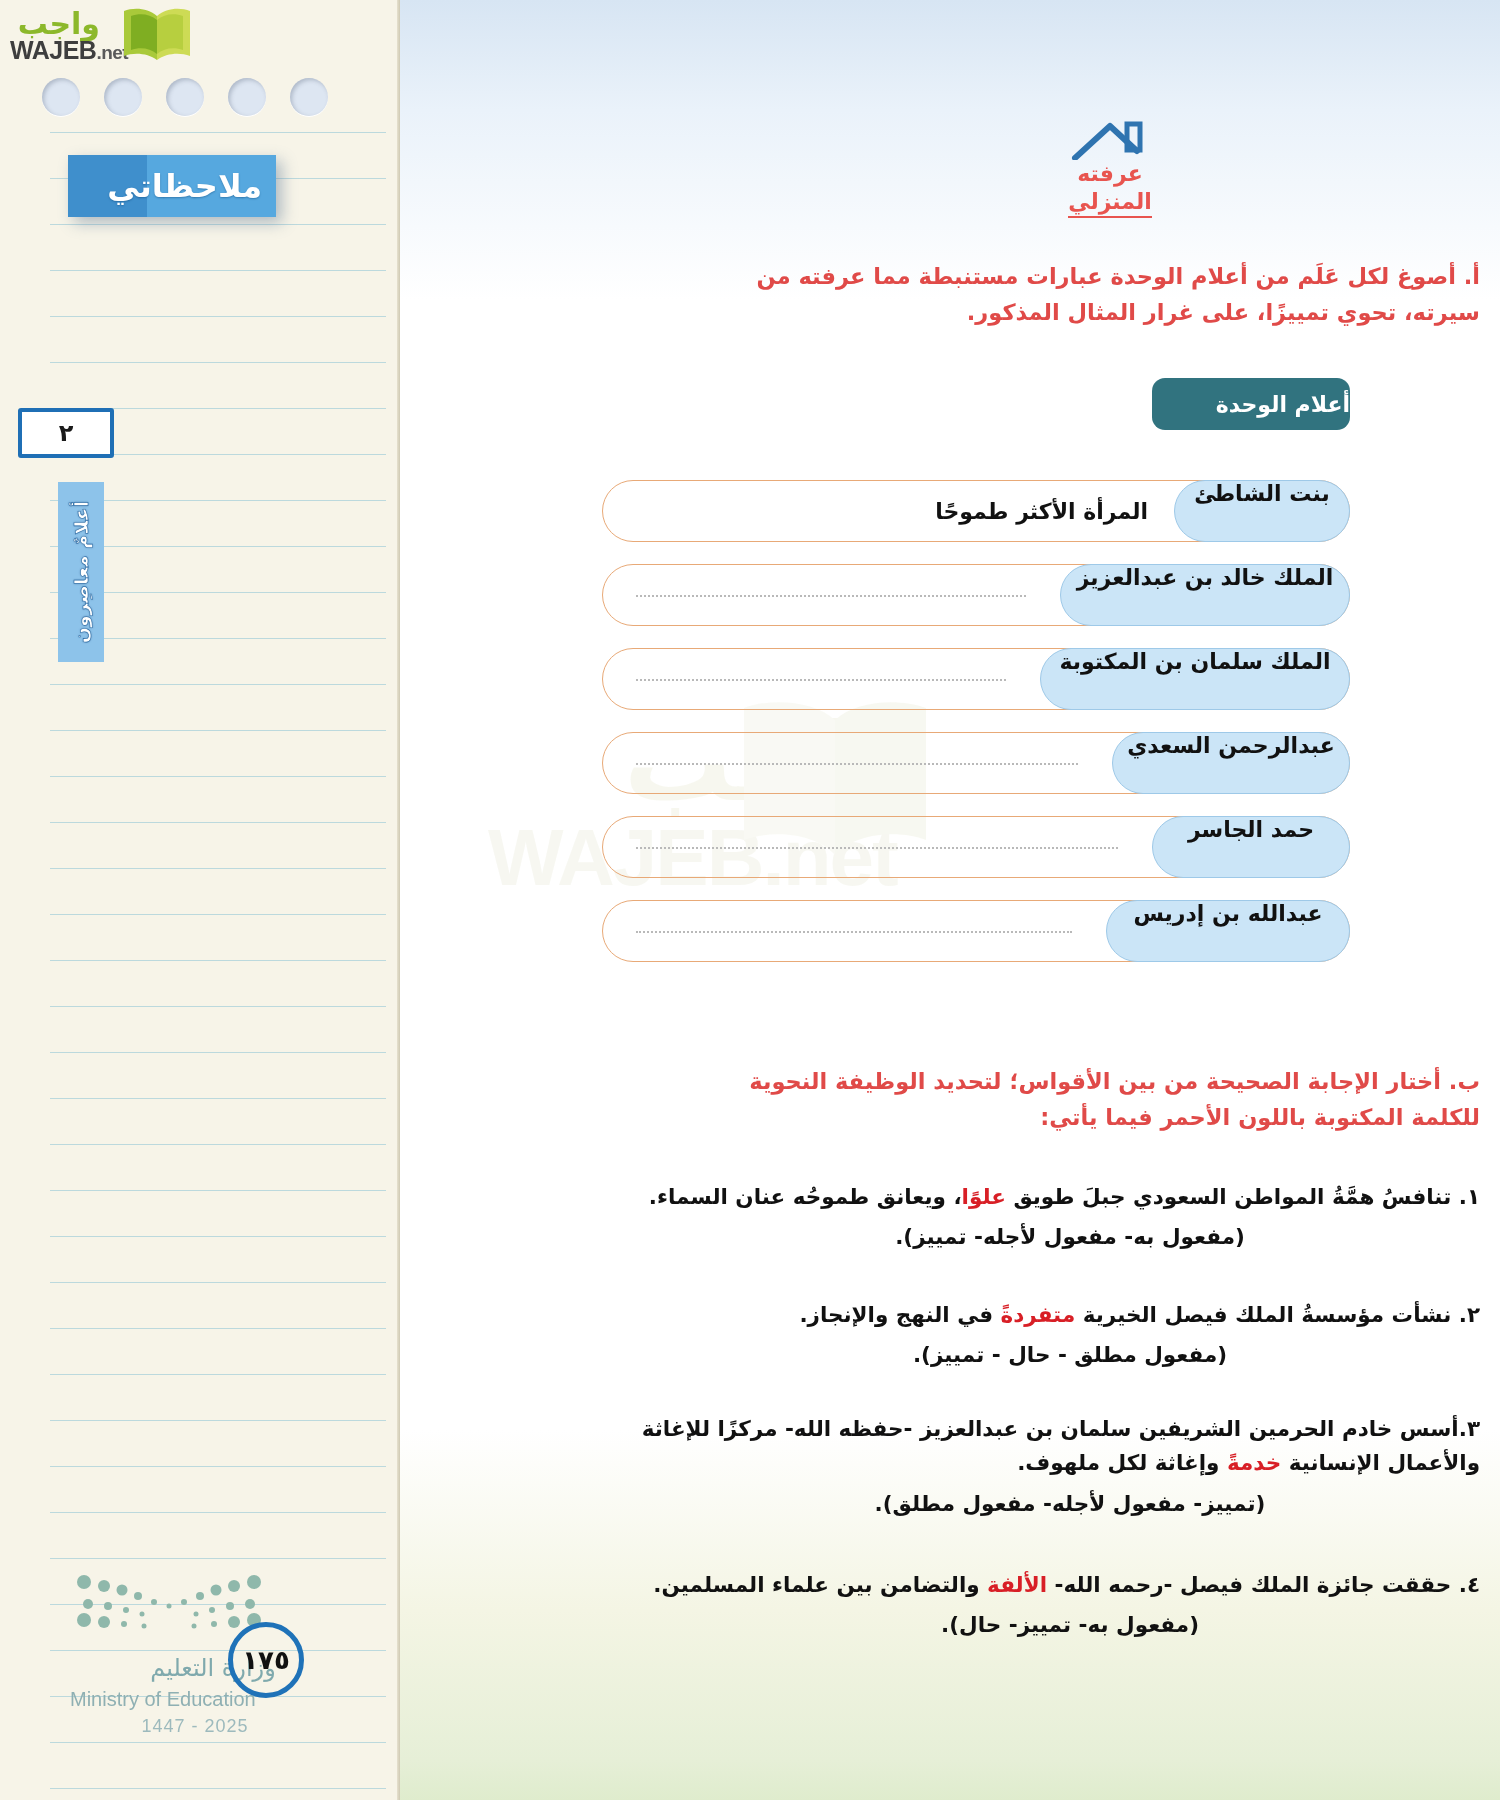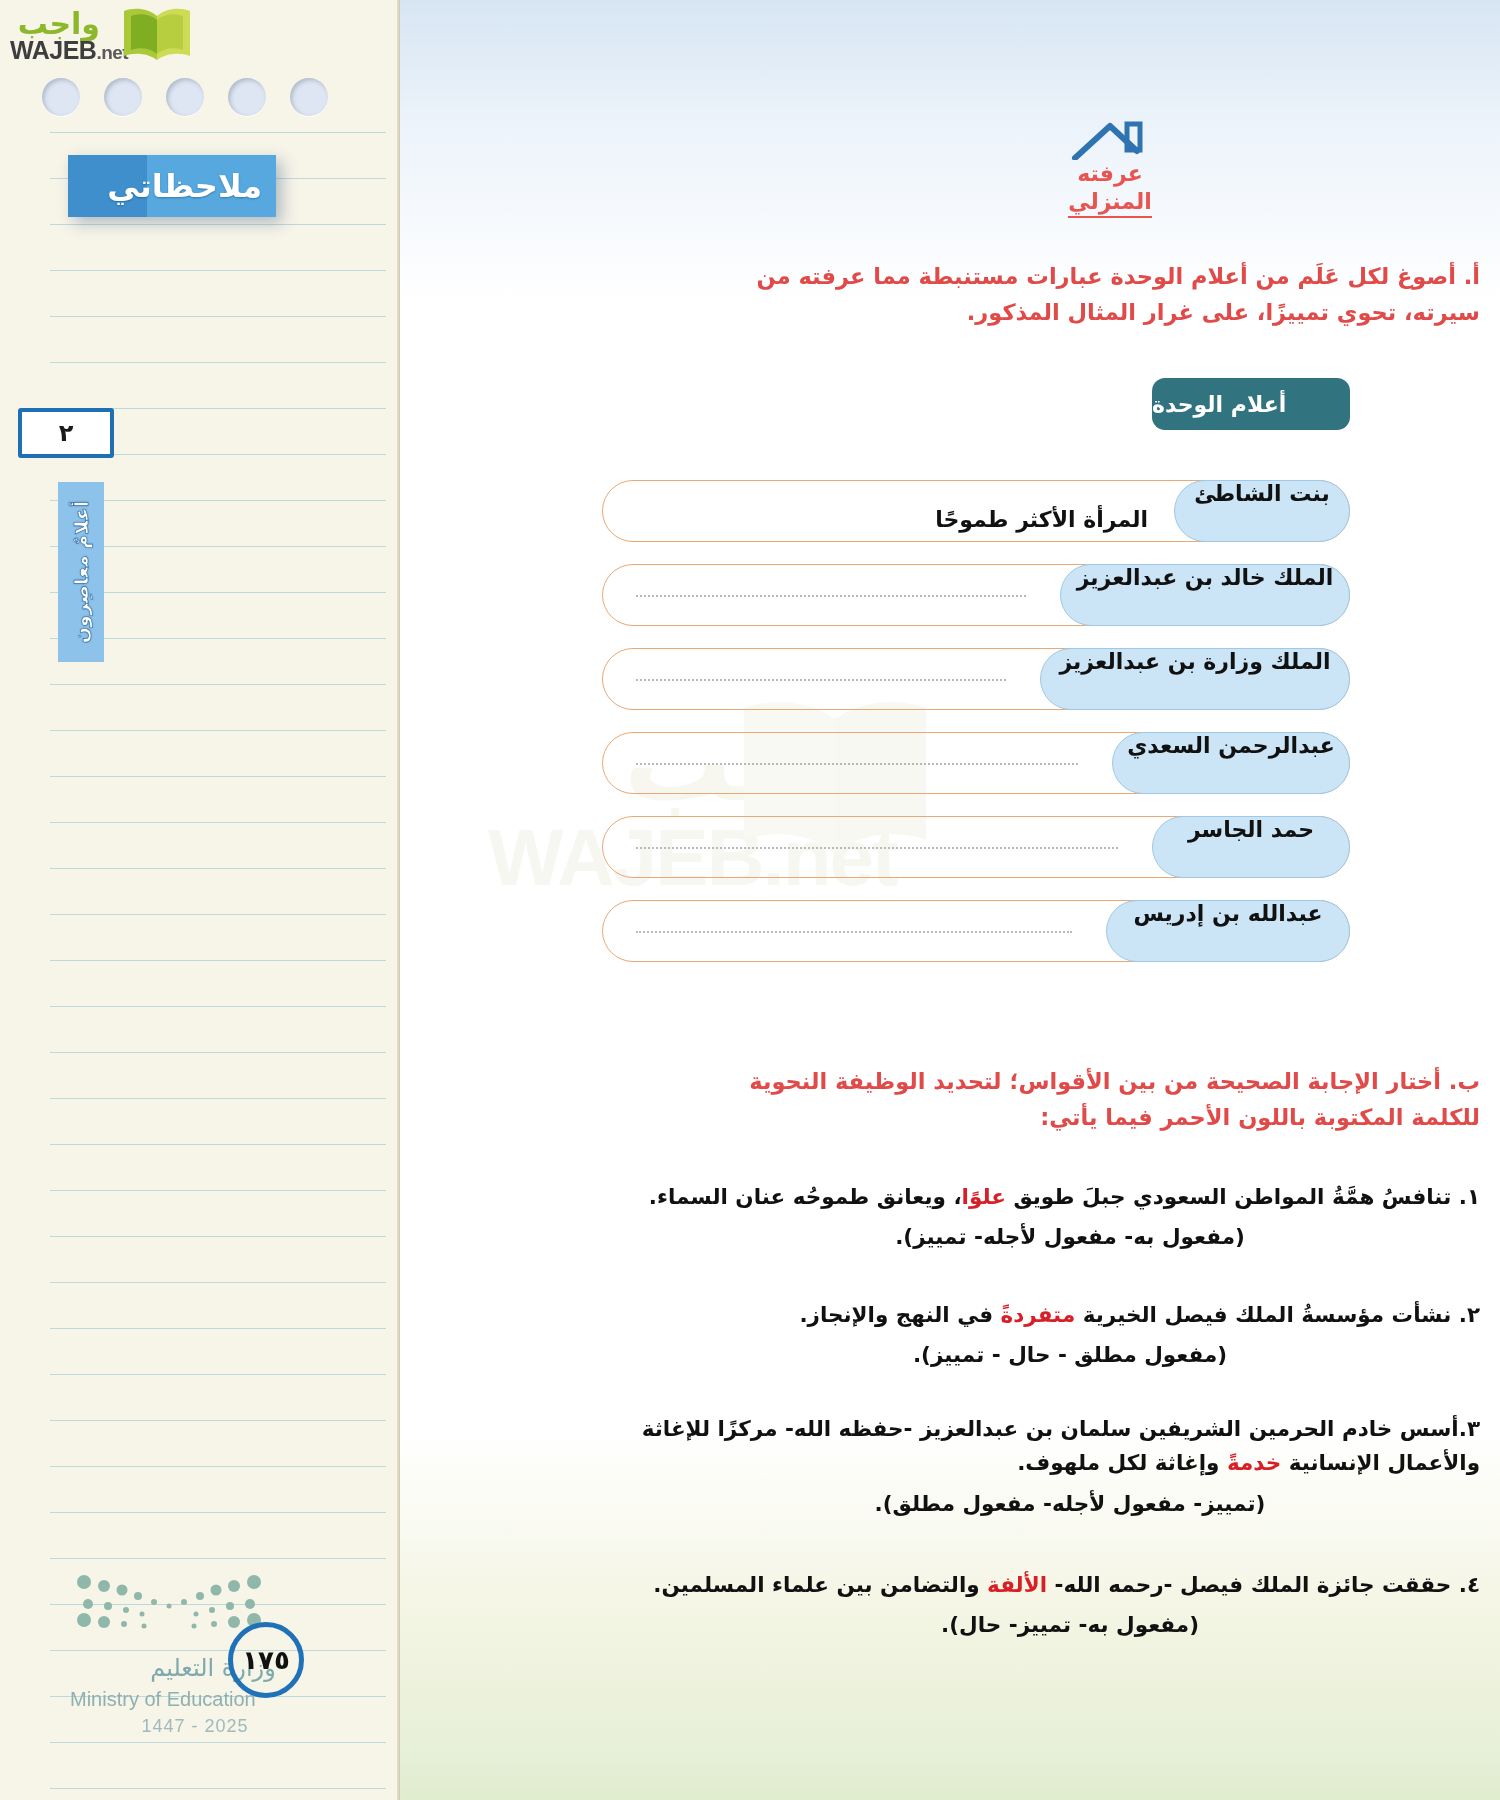--- a/index.html
+++ b/index.html
@@ -283,21 +283,21 @@
 
   
   .pill-head {
     position: absolute;
     right: 150px; top: 378px;
     width: 198px; height: 52px;
     background: #31737f;
     border-radius: 13px;
     display: flex;
     align-items: center;
-    justify-content: flex-end;
+    justify-content: flex-start;
     z-index: 20;
   }
   .pill-head span {
     font-family: "DejaVu Sans", sans-serif;
     font-size: 22px;
     font-weight: 700;
     color: #ffffff;
     direction: rtl;
   }
 
@@ -530,35 +530,35 @@
     <div class="pill-head">
       <span>أعلام الوحدة</span>
     </div>
 
     <div id="rows-host">
         <div class="row" style="top: 480px;">
           <div class="row-frame"></div>
           <div class="row-name" style="width: 176px;">
             <span>بنت الشاطئ</span>
           </div>
-          <div class="row-answer" style="left: auto; right: 202px; margin-top: 8px;">
+          <div class="row-answer" style="left: auto; right: 202px;">
             <span>المرأة الأكثر طموحًا</span>
           </div>
         </div>
         <div class="row" style="top: 564px;">
           <div class="row-frame"></div>
           <div class="row-name" style="width: 290px;">
             <span>الملك خالد بن عبدالعزيز</span>
           </div>
           <div class="row-dots" style="right: 324px; left: 34px;"></div>
         </div>
         <div class="row" style="top: 648px;">
           <div class="row-frame"></div>
           <div class="row-name" style="width: 310px;">
-            <span>الملك وزارة بن عبدالعزيز</span>
+            <span>الملك سلمان بن المكتوبة</span>
           </div>
           <div class="row-dots" style="right: 344px; left: 34px;"></div>
         </div>
         <div class="row" style="top: 732px;">
           <div class="row-frame"></div>
           <div class="row-name" style="width: 238px;">
             <span>عبدالرحمن السعدي</span>
           </div>
           <div class="row-dots" style="right: 272px; left: 34px;"></div>
         </div>

